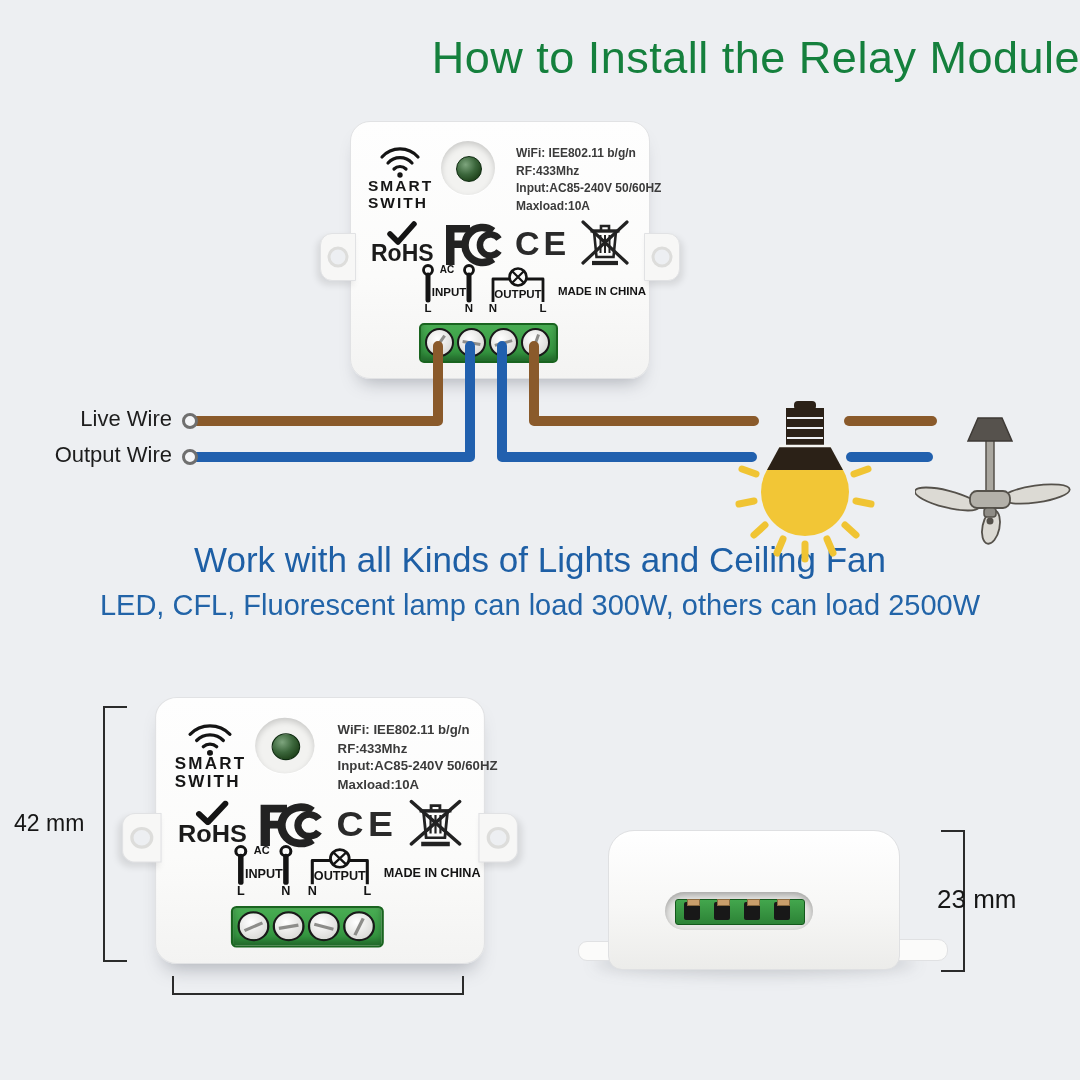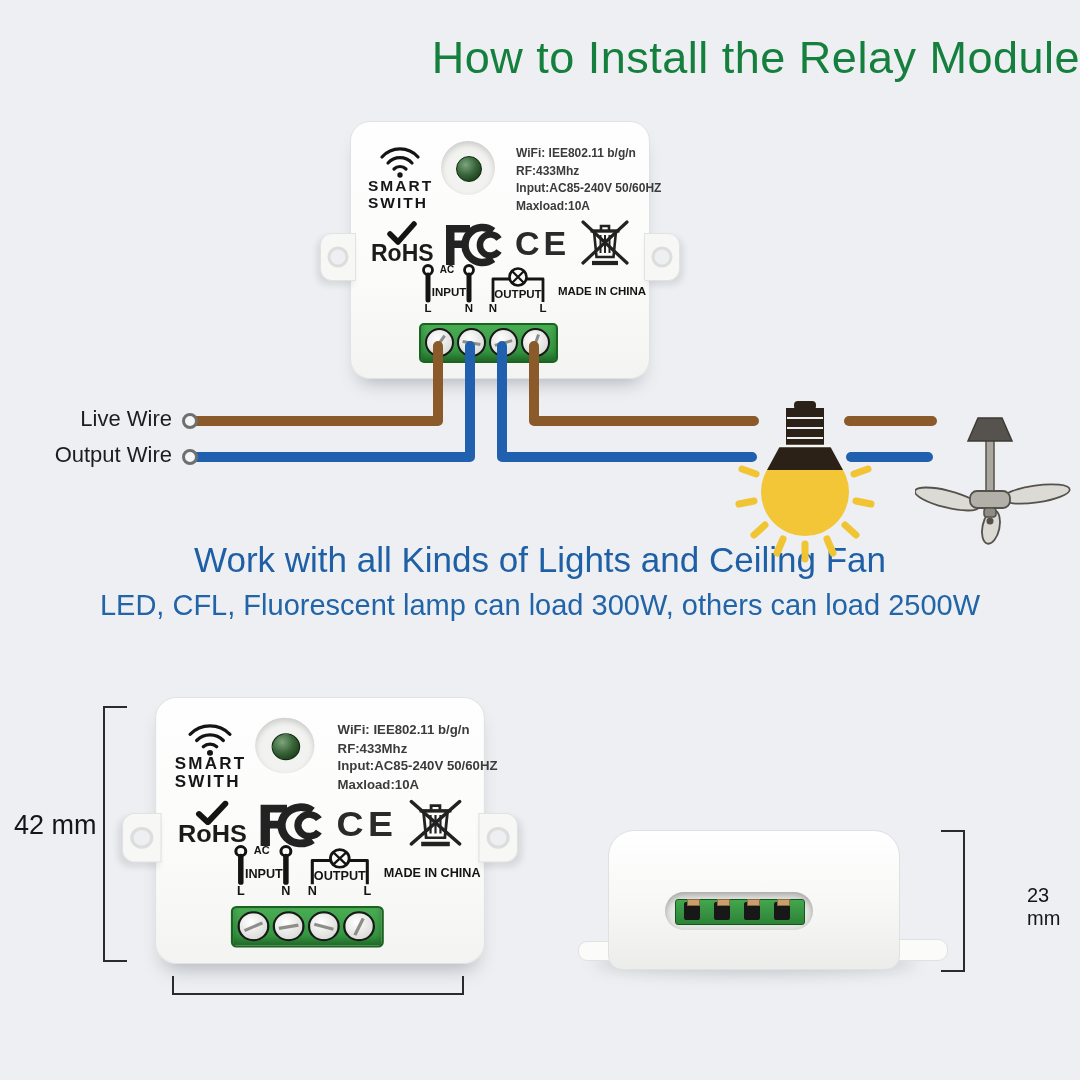--- a/index.html
+++ b/index.html
@@ -54,24 +54,24 @@
   .wire-label{position:absolute;left:22px;width:150px;text-align:right;font-size:22px;color:#1d1d1d;z-index:6;}
 
   
   .brk{position:absolute;z-index:1;}
   .brk-42{left:103px;top:706px;width:22px;height:252px;
     border-left:2px solid #2b2b2b;border-top:2px solid #2b2b2b;border-bottom:2px solid #2b2b2b;}
   .brk-47{left:172px;top:976px;width:288px;height:17px;
     border-left:2px solid #2b2b2b;border-right:2px solid #2b2b2b;border-bottom:2px solid #2b2b2b;}
   .brk-23{left:941px;top:830px;width:22px;height:138px;
     border-right:2px solid #2b2b2b;border-top:2px solid #2b2b2b;border-bottom:2px solid #2b2b2b;}
-  .dim{position:absolute;font-size:27px;color:#161616;z-index:1;}
+  .dim{position:absolute;font-size:23px;color:#161616;z-index:1;}
   .dim-42{left:14px;top:810px;}
   .dim-47{left:172px;top:1002px;width:288px;text-align:center;font-size:28px;}
-  .dim-23{left:1027px;top:884px;font-size:20px;}
+  .dim-23{left:937px;top:884px;font-size:26px;}
 
   
   .side-tab{position:absolute;background:#fbfbfa;border:1px solid #e0e1e3;z-index:1;}
   .side-tab-left{left:578px;top:941px;width:36px;height:18px;border-radius:9px 0 0 9px;}
   .side-tab-right{left:894px;top:939px;width:52px;height:20px;border-radius:0 10px 10px 0;}
   .side-shadow{position:absolute;left:595px;top:950px;width:320px;height:24px;border-radius:50%;
     background:rgba(60,65,75,.22);filter:blur(8px);z-index:0;}
   .side-body{position:absolute;left:608px;top:830px;width:290px;height:138px;z-index:1;
     border-radius:26px 26px 14px 14px;
     background:linear-gradient(180deg,#ffffff 0%,#f7f7f6 55%,#ececea 100%);

